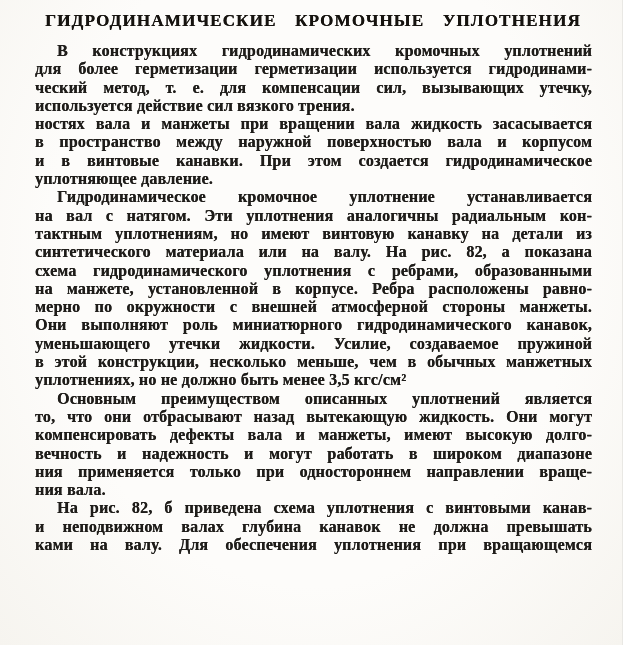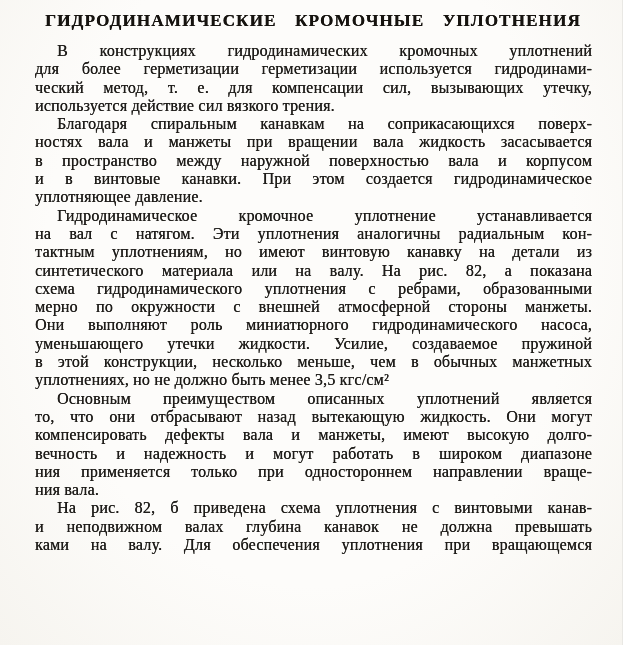--- a/index.html
+++ b/index.html
@@ -30,20 +30,21 @@
     line-height: 20px;
     margin-bottom: 11px;
     text-shadow: 0.3px 0 0 currentColor;
   }
   .paragraphs {
     width: 557px;
   }
   .paragraph {
     margin: 0;
     padding: 0;
+    font-weight: bold;
   }
   .line {
     font-size: 16px;
     line-height: 18.3px;
     height: 18.3px;
     letter-spacing: 0.2px;
     white-space: nowrap;
     text-align: justify;
     text-align-last: justify;
     overflow: visible;
@@ -62,34 +63,34 @@
 <div class="page">
   <div class="doc-title">ГИДРОДИНАМИЧЕСКИЕ КРОМОЧНЫЕ УПЛОТНЕНИЯ</div>
   <div class="paragraphs">
       <div class="paragraph">
         <div class="line indent">В конструкциях гидродинамических кромочных уплотнений</div>
         <div class="line">для более герметизации герметизации используется гидродинами-</div>
         <div class="line">ческий метод, т. е. для компенсации сил, вызывающих утечку,</div>
         <div class="line flush">используется действие сил вязкого трения.</div>
       </div>
       <div class="paragraph">
-        <div class="line indent">Благодаря спиральным канавкам на соприкасающихся поверх-</div>
         <div class="line">ностях вала и манжеты при вращении вала жидкость засасывается</div>
         <div class="line">в пространство между наружной поверхностью вала и корпусом</div>
         <div class="line">и в винтовые канавки. При этом создается гидродинамическое</div>
         <div class="line flush">уплотняющее давление.</div>
       </div>
       <div class="paragraph">
         <div class="line indent">Гидродинамическое кромочное уплотнение устанавливается</div>
         <div class="line">на вал с натягом. Эти уплотнения аналогичны радиальным кон-</div>
         <div class="line">тактным уплотнениям, но имеют винтовую канавку на детали из</div>
         <div class="line">синтетического материала или на валу. На рис. 82, а показана</div>
         <div class="line">схема гидродинамического уплотнения с ребрами, образованными</div>
+        <div class="line">на манжете, установленной в корпусе. Ребра расположены равно-</div>
         <div class="line">мерно по окружности с внешней атмосферной стороны манжеты.</div>
-        <div class="line">Они выполняют роль миниатюрного гидродинамического насоса,</div>
+        <div class="line">Они выполняют роль миниатюрного гидродинамического канавок,</div>
         <div class="line">уменьшающего утечки жидкости. Усилие, создаваемое пружиной</div>
         <div class="line">в этой конструкции, несколько меньше, чем в обычных манжетных</div>
         <div class="line flush">уплотнениях, но не должно быть менее 3,5 кгс/см²</div>
       </div>
       <div class="paragraph">
         <div class="line indent">Основным преимуществом описанных уплотнений является</div>
         <div class="line">то, что они отбрасывают назад вытекающую жидкость. Они могут</div>
         <div class="line">компенсировать дефекты вала и манжеты, имеют высокую долго-</div>
         <div class="line">вечность и надежность и могут работать в широком диапазоне</div>
         <div class="line">ния применяется только при одностороннем направлении враще-</div>

